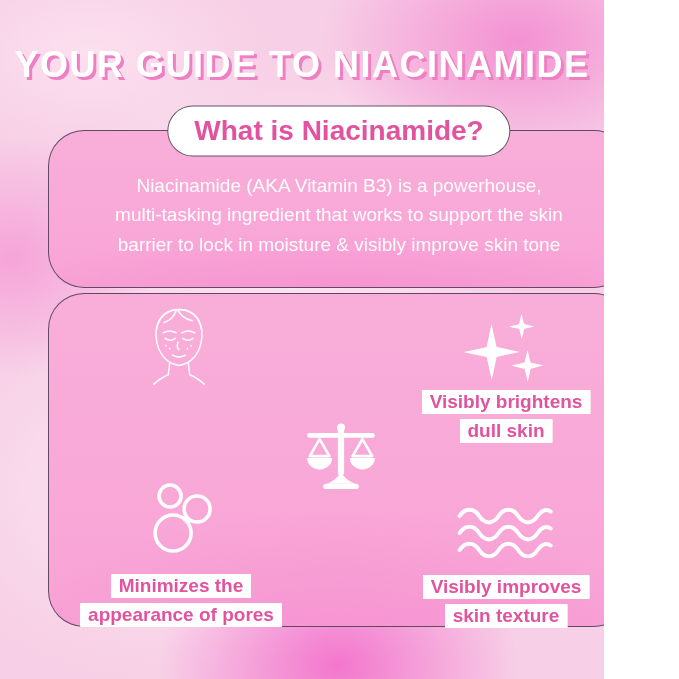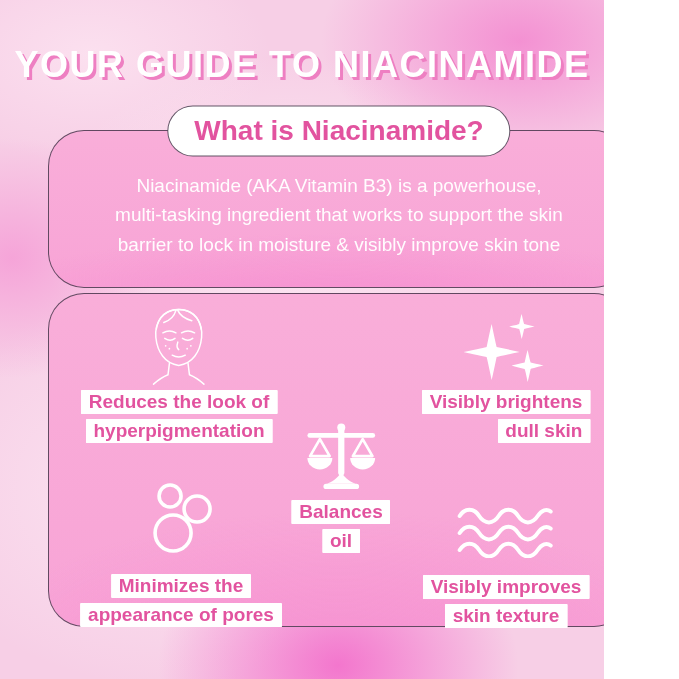--- a/index.html
+++ b/index.html
@@ -126,57 +126,49 @@
           <path d="M39 43 q-2 6 1 8"></path>
           <path d="M33 57 q7 4 14 0"></path>
           <circle cx="26" cy="47" r="0.9" fill="#fff" stroke="none"></circle>
           <circle cx="30" cy="50" r="0.9" fill="#fff" stroke="none"></circle>
           <circle cx="53" cy="47" r="0.9" fill="#fff" stroke="none"></circle>
           <circle cx="49" cy="50" r="0.9" fill="#fff" stroke="none"></circle>
           <path d="M30 66 L28.5 78 Q21 81 13 88"></path>
           <path d="M50 66 L51.5 78 Q59 81 67 88"></path>
         </svg>
       </div>
-      <div class="benefit-label" style="margin-top:2px;">
-        <span>Reduces the look of
-hyperpigmentation</span>
-      </div>
     </div>
 
     <div class="benefit" style="left:457px; top:18px;">
       <div class="icon-box">
         <svg width="88" height="72" viewBox="0 0 88 72" fill="#ffffff">
           <path d="M30 12 Q34.5 33.5 35 35 Q56.5 39.5 58 40 Q36.5 44.5 35 45 Q30.5 66.5 30 68 Q25.5 46.5 25 45 Q3.5 40.5 2 40 Q23.5 35.5 25 35 Q29.5 13.5 30 12 Z"></path>
           <path d="M60 2 Q62 11 62.5 12 Q71.5 14 73 14.5 Q63 16.5 62.5 17 Q60.5 26 60 27 Q58 17.5 57.5 17 Q48.5 15 47.5 14.5 Q57 12.5 57.5 12 Q59.5 3 60 2 Z"></path>
           <path d="M66 38 Q68.5 49.5 69 50.5 Q80.5 53 82 53.5 Q69.5 56.5 69 57 Q66.5 68.5 66 70 Q63.5 57.5 63 57 Q51.5 54 50 53.5 Q62.5 50.5 63 50.5 Q65.5 39 66 38 Z"></path>
         </svg>
       </div>
-      <div class="benefit-label" style="margin-top:4px;text-align:right;">
+      <div class="benefit-label" style="margin-top:4px;">
         <span>Visibly brightens
 dull skin</span>
       </div>
     </div>
 
     <div class="benefit" style="left:292px; top:128px;">
       <div class="icon-box">
         <svg width="82" height="70" viewBox="0 0 92 78">
           <circle cx="46" cy="6" r="4.5" fill="#fff"></circle>
           <rect x="42.5" y="6" width="7" height="54" rx="3.5" fill="#fff"></rect>
           <rect x="8" y="12" width="76" height="5.5" rx="2.75" fill="#fff"></rect>
           <path d="M22 19 L11 38 L33 38 Z" fill="none" stroke="#fff" stroke-width="3" stroke-linejoin="round"></path>
           <path d="M8 40 A14 13 0 0 0 36 40 Z" fill="#fff"></path>
           <path d="M70 19 L59 38 L81 38 Z" fill="none" stroke="#fff" stroke-width="3" stroke-linejoin="round"></path>
           <path d="M56 40 A14 13 0 0 0 84 40 Z" fill="#fff"></path>
           <path d="M46 56 C41 64 35 67 30 69 L62 69 C57 67 51 64 46 56 Z" fill="#fff"></path>
           <rect x="26" y="69" width="40" height="6" rx="3" fill="#fff"></rect>
         </svg>
-      </div>
-      <div class="benefit-label" style="margin-top:6px;">
-        <span>Balances
-oil</span>
       </div>
     </div>
 
     <div class="benefit" style="left:132px; top:186px;">
       <div class="icon-box">
         <svg width="72" height="76" viewBox="0 0 72 76" class="stroke-icon" stroke-width="3.6">
           <circle cx="25" cy="16" r="11"></circle>
           <circle cx="52" cy="29" r="13"></circle>
           <circle cx="28" cy="53" r="18"></circle>
         </svg>

